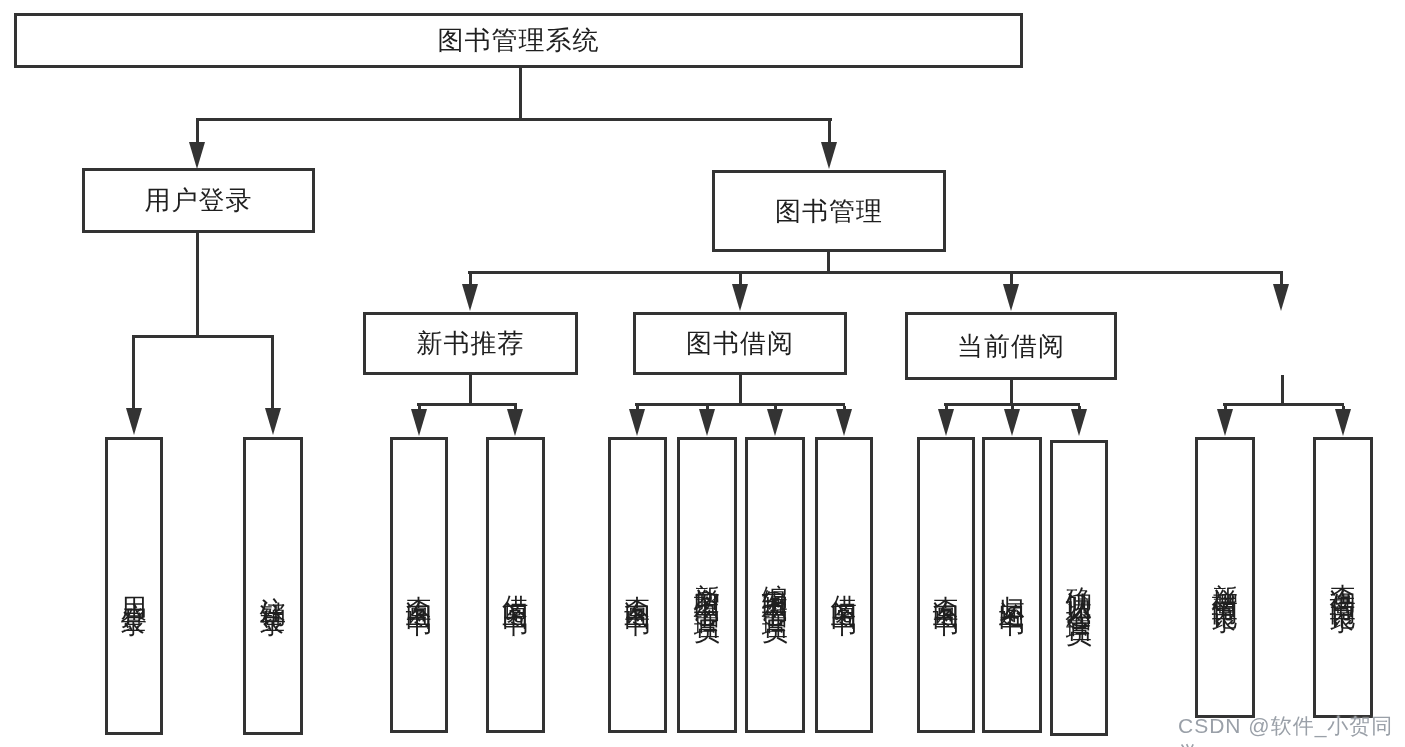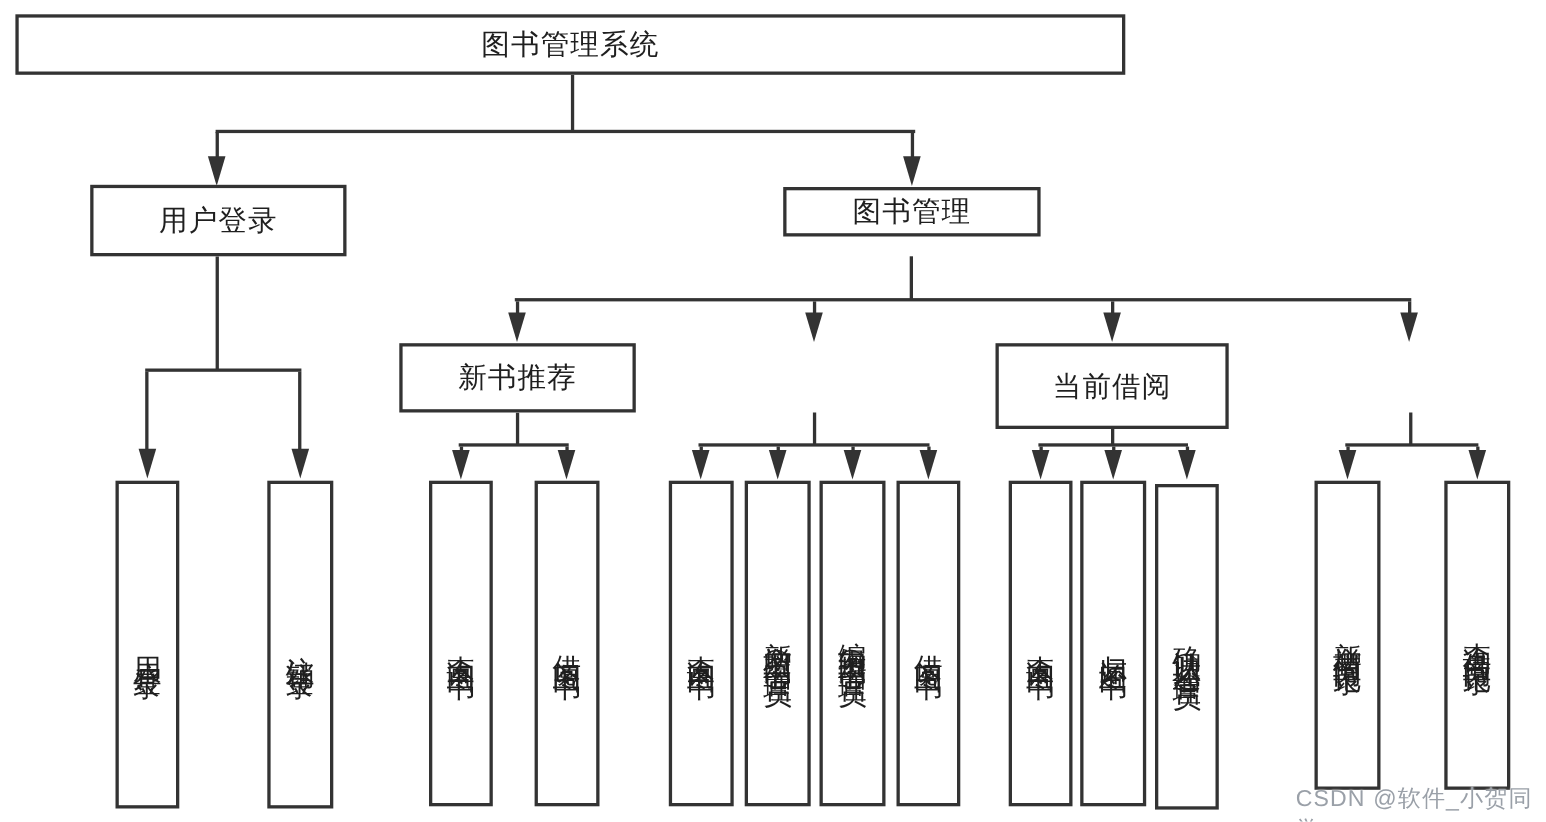--- a/index.html
+++ b/index.html
@@ -41,21 +41,21 @@
   <div class="vline" style="left:519px;top:68px;height:52px;"></div>
   <div class="hline" style="left:196px;top:118px;width:636px;"></div>
   <div class="vline" style="left:196px;top:120px;height:26px;"></div>
   <div class="ahead" style="left:189px;top:142px;"></div>
   <div class="vline" style="left:828px;top:120px;height:26px;"></div>
   <div class="ahead" style="left:821px;top:142px;"></div>
 
   <div class="box" style="left:82px;top:168px;width:233px;height:65px;">
     <span>用户登录</span>
   </div>
-  <div class="box" style="left:712px;top:170px;width:234px;height:45px;">
+  <div class="box" style="left:712px;top:170px;width:234px;height:82px;">
     <span>图书管理</span>
   </div>
 
   <div class="vline" style="left:196px;top:233px;height:104px;"></div>
   <div class="hline" style="left:132px;top:335px;width:142px;"></div>
   <div class="vline" style="left:132px;top:338px;height:72px;"></div>
   <div class="ahead" style="left:126px;top:408px;"></div>
   <div class="vline" style="left:271px;top:338px;height:72px;"></div>
   <div class="ahead" style="left:265px;top:408px;"></div>
 
@@ -73,21 +73,24 @@
   <div class="vline" style="left:739px;top:274px;height:12px;"></div>
   <div class="ahead" style="left:732px;top:284px;"></div>
   <div class="vline" style="left:1010px;top:274px;height:12px;"></div>
   <div class="ahead" style="left:1003px;top:284px;"></div>
   <div class="vline" style="left:1280px;top:274px;height:12px;"></div>
   <div class="ahead" style="left:1273px;top:284px;"></div>
 
   <div class="box" style="left:363px;top:312px;width:215px;height:63px;align-items:center;">
     <span>新书推荐</span>
   </div>
-  <div class="box" style="left:905px;top:312px;width:212px;height:78px;">
+  <div class="box" style="left:633px;top:312px;width:214px;height:63px;">
+    <span>图书借阅</span>
+  </div>
+  <div class="box" style="left:905px;top:312px;width:212px;height:68px;">
     <span>当前借阅</span>
   </div>
 
   <div class="vline" style="left:469px;top:375px;height:30px;"></div>
   <div class="hline" style="left:417px;top:403px;width:100px;"></div>
   <div class="vline" style="left:418px;top:406px;height:8px;"></div>
   <div class="ahead" style="left:411px;top:409px;"></div>
   <div class="vline" style="left:514px;top:406px;height:8px;"></div>
   <div class="ahead" style="left:507px;top:409px;"></div>
 

